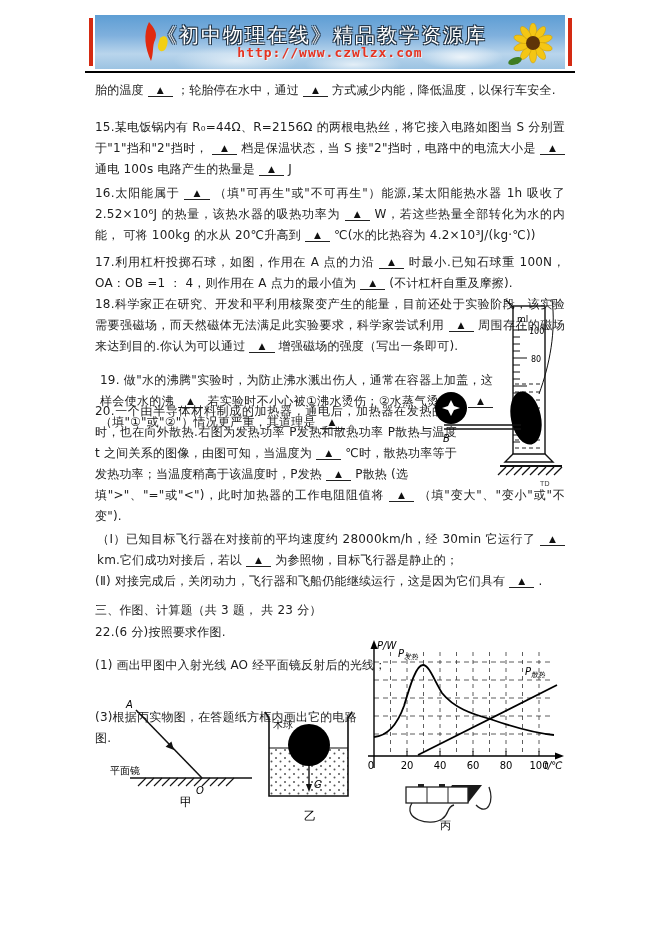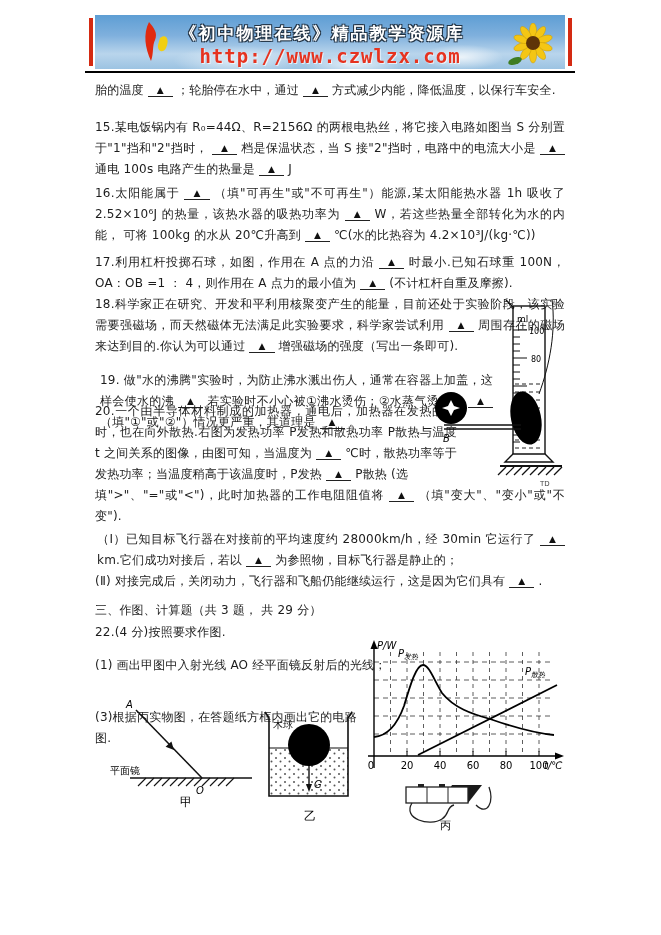--- a/index.html
+++ b/index.html
@@ -10,24 +10,24 @@
   .blank{display:inline-block;border-bottom:1.5px solid #222;padding:0 9px;font-size:9px;
          line-height:11px;vertical-align:1px;color:#111;}
   
   .banner{left:95px;top:15px;width:470px;height:54px;overflow:hidden;
     background:
       radial-gradient(60px 18px at 78% 78%, rgba(255,255,255,.75), rgba(255,255,255,0) 70%),
       radial-gradient(90px 22px at 30% 85%, rgba(255,255,255,.6), rgba(255,255,255,0) 70%),
       radial-gradient(70px 16px at 55% 92%, rgba(255,255,255,.7), rgba(255,255,255,0) 70%),
       linear-gradient(180deg,#5e9ed4 0%,#7fb0dd 38%,#b9d5ec 72%,#9cc3e2 100%);}
   .banner-title{position:absolute;left:0;right:16px;top:7px;text-align:center;
-      font-size:17px;font-weight:bold;color:#fff;letter-spacing:2px;
+      font-size:20px;font-weight:normal;color:#fff;letter-spacing:2px;
       text-shadow:1px 1px 0 #234,-1px -1px 0 #234,1px -1px 0 #234,-1px 1px 0 #234;}
   .banner-url{position:absolute;left:0;right:0;top:30px;text-align:center;
-      font-family:"DejaVu Sans Mono",monospace;font-size:19px;font-weight:bold;color:#e63320;
+      font-family:"DejaVu Sans Mono",monospace;font-size:13px;font-weight:bold;color:#e63320;
       letter-spacing:1px;text-shadow:1px 1px 0 rgba(255,255,255,.65);}
   .red-strip{width:4px;height:48px;background:#d42a12;top:18px;}
   .rule{left:85px;top:71px;width:490px;height:2px;background:#000;}
   .footer{font-size:11px;line-height:20px;color:#0c7a0c;font-weight:bold;letter-spacing:0.3px;}
   .fig{position:absolute;}
   svg text{font-family:"DejaVu Sans",sans-serif;}
 </style>
 </head>
 <body>
 
@@ -67,22 +67,22 @@
   <div class="abs para rich" style="left:95px;top:117px;width:470px;">15.某电饭锅内有 R₀=44Ω、R=2156Ω 的两根电热丝，将它接入电路如图当 S 分别置于"1"挡和"2"挡时， <span class="blank">▲</span> 档是保温状态，当 S 接"2"挡时，电路中的电流大小是 <span class="blank">▲</span> 通电 100s 电路产生的热量是 <span class="blank">▲</span> J</div>
   <div class="abs para rich" style="left:95px;top:183px;width:470px;">16.太阳能属于 <span class="blank">▲</span> （填"可再生"或"不可再生"）能源,某太阳能热水器 1h 吸收了 2.52×10⁶J 的热量，该热水器的吸热功率为 <span class="blank">▲</span> W，若这些热量全部转化为水的内能， 可将 100kg 的水从 20℃升高到 <span class="blank">▲</span> ℃(水的比热容为 4.2×10³J/(kg·℃))</div>
   <div class="abs para rich" style="left:95px;top:252px;width:470px;">17.利用杠杆投掷石球，如图，作用在 A 点的力沿 <span class="blank">▲</span> 时最小.已知石球重 100N，OA：OB =1 ： 4，则作用在 A 点力的最小值为 <span class="blank">▲</span> (不计杠杆自重及摩擦).</div>
   <div class="abs para rich" style="left:95px;top:294px;width:470px;">18.科学家正在研究、开发和平利用核聚变产生的能量，目前还处于实验阶段，该实验需要强磁场，而天然磁体无法满足此实验要求，科学家尝试利用 <span class="blank">▲</span> 周围存在的磁场来达到目的.你认为可以通过 <span class="blank">▲</span> 增强磁场的强度（写出一条即可).</div>
   <div class="abs para rich" style="left:100px;top:341px;width:393px;margin-top:29px;">19. 做"水的沸腾"实验时，为防止沸水溅出伤人，通常在容器上加盖，这样会使水的沸 <span class="blank">▲</span> 若实验时不小心被①沸水烫伤；②水蒸气烫伤， <span class="blank">▲</span> （填"①"或"②"）情况更严重，其道理是 <span class="blank">▲</span> 。</div>
   <div class="abs para rich" style="left:95px;top:401px;width:362px;">20.一个由半导体材料制成的加热器，通电后，加热器在发热的同时，也在向外散热.右图为发热功率 P发热和散热功率 P散热与温度 t 之间关系的图像，由图可知，当温度为 <span class="blank">▲</span> ℃时，散热功率等于发热功率；当温度稍高于该温度时，P发热 <span class="blank">▲</span> P散热 (选</div>
   <div class="abs para rich" style="left:95px;top:485px;width:470px;">填"&gt;"、"="或"&lt;")，此时加热器的工作电阻阻值将 <span class="blank">▲</span> （填"变大"、"变小"或"不变").</div>
   <div class="abs para rich" style="left:97px;top:529px;width:468px;">（Ⅰ）已知目标飞行器在对接前的平均速度约 28000km/h，经 30min 它运行了 <span class="blank">▲</span> km.它们成功对接后，若以 <span class="blank">▲</span> 为参照物，目标飞行器是静止的；</div>
   <div class="abs para rich" style="left:95px;top:571px;width:470px;">(Ⅱ) 对接完成后，关闭动力，飞行器和飞船仍能继续运行，这是因为它们具有 <span class="blank">▲</span> .</div>
 
-  <div class="abs para" style="left:95px;top:600px;width:470px;">三、作图、计算题（共 3 题， 共 29 分）</div>
-  <div class="abs para" style="left:95px;top:622px;width:470px;">22.(4 分)按照要求作图.</div>
+  <div class="abs para" style="left:95px;top:600px;width:470px;">三、作图、计算题（共 3 题， 共 23 分）</div>
+  <div class="abs para" style="left:95px;top:622px;width:470px;">22.(6 分)按照要求作图.</div>
   <div class="abs para" style="left:95px;top:643px;width:300px;margin-top:12px;">(1) 画出甲图中入射光线 AO 经平面镜反射后的光线；</div>
   <div class="abs para" style="left:95px;top:707px;width:262px;">(3)根据丙实物图，在答题纸方框内画出它的电路图.</div>
 
 
 
   <svg class="fig" style="left:492px;top:296px;" width="78" height="192" viewBox="0 0 78 192">
     <g stroke="#111" fill="none" stroke-width="1.4">
       <path d="M14 4 L22 12"></path>
       <line x1="21" y1="10" x2="53" y2="10"></line>
       <line x1="21" y1="10" x2="21" y2="158"></line>

